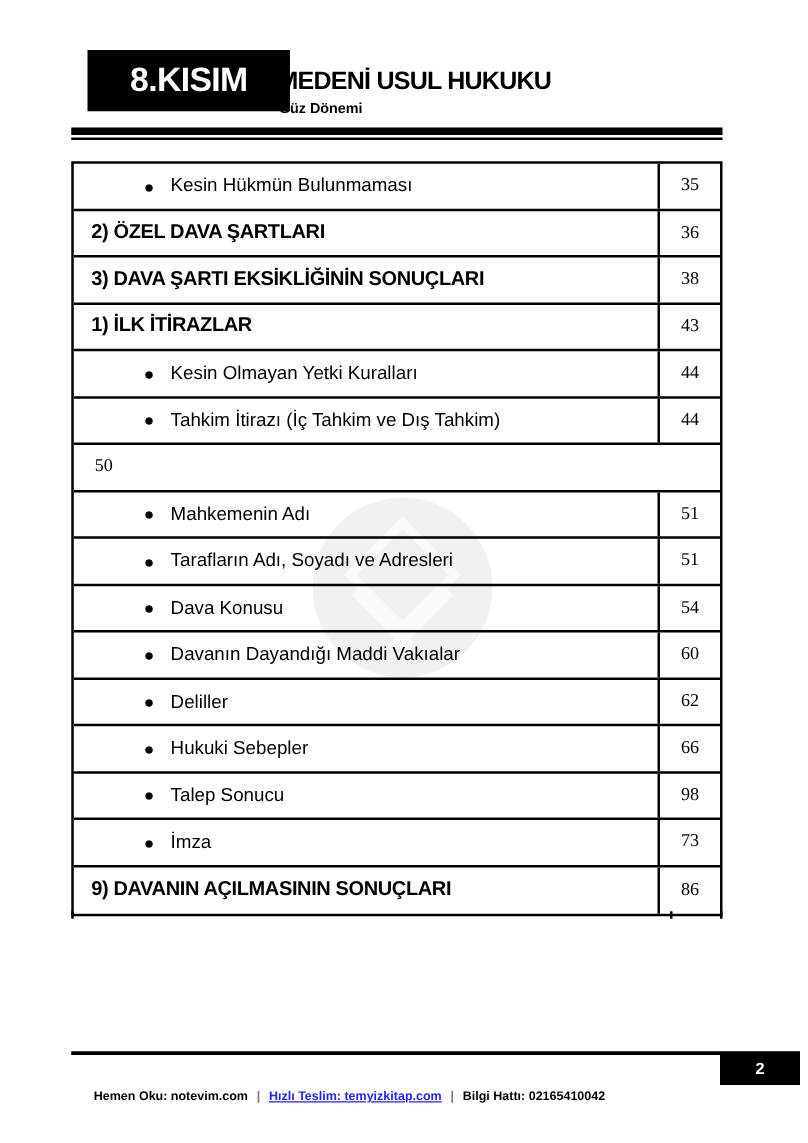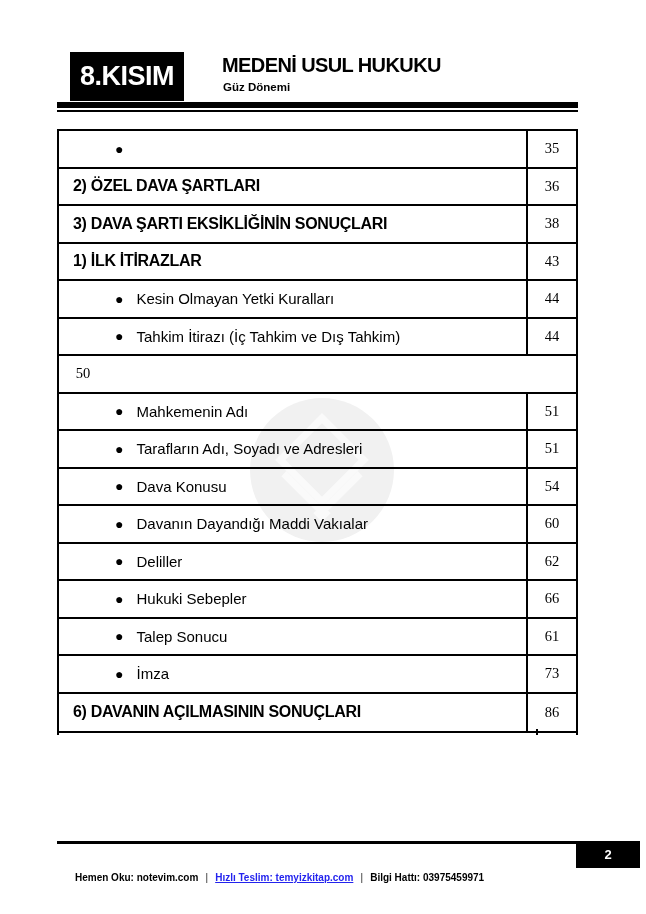--- a/index.html
+++ b/index.html
@@ -3,21 +3,21 @@
 <meta charset="utf-8">
 <style>
   html,body{margin:0;padding:0;background:#ffffff;}
   .page{
     position:relative;width:646px;height:914px;background:#ffffff;overflow:hidden;
     font-family:"Liberation Sans", sans-serif;color:#000;
   }
 
   
   .kisim-box{
-    position:absolute;left:70px;top:52px;width:114px;height:49px;background:#000;
+    position:absolute;left:70px;top:40px;width:162px;height:49px;background:#000;
     display:flex;align-items:center;justify-content:center;
   }
   .kisim-box span{
     color:#fff;font-weight:bold;font-size:27px;letter-spacing:-0.5px;
   }
   .header-title{
     position:absolute;left:222px;top:54px;font-weight:bold;font-size:20px;
     letter-spacing:-0.6px;white-space:nowrap;
   }
   .header-subtitle{
@@ -89,20 +89,21 @@
       <path d="M100 28 L158 86 L100 144 L42 86 Z" fill="none" stroke="#fafafa" stroke-width="10"></path>
       <path d="M47 105 L100 158 L153 105" fill="none" stroke="#fafafa" stroke-width="10"></path>
       <path d="M88 160 L100 172 L112 160 L100 148 Z" fill="#fafafa"></path>
     </svg>
   </div>
 
   <div class="toc" id="toc-table">
     <div class="toc-row bullet">
       <div class="toc-label">
         <span class="bullet-glyph">●</span>
+        <span>Kesin Hükmün Bulunmaması</span>
       </div>
       <div class="toc-page">35</div>
     </div>
 
     <div class="toc-row heading">
       <div class="toc-label">
 
         <span>2) ÖZEL DAVA ŞARTLARI</span>
       </div>
       <div class="toc-page">36</div>
@@ -190,49 +191,49 @@
         <span>Hukuki Sebepler</span>
       </div>
       <div class="toc-page">66</div>
     </div>
 
     <div class="toc-row bullet">
       <div class="toc-label">
         <span class="bullet-glyph">●</span>
         <span>Talep Sonucu</span>
       </div>
-      <div class="toc-page">61</div>
+      <div class="toc-page">98</div>
     </div>
 
     <div class="toc-row bullet">
       <div class="toc-label">
         <span class="bullet-glyph">●</span>
         <span>İmza</span>
       </div>
       <div class="toc-page">73</div>
     </div>
 
     <div class="toc-row heading">
       <div class="toc-label">
 
-        <span>6) DAVANIN AÇILMASININ SONUÇLARI</span>
+        <span>9) DAVANIN AÇILMASININ SONUÇLARI</span>
       </div>
       <div class="toc-page">86</div>
     </div>
   </div>
 
   <div class="stub s-left"></div>
   <div class="stub s-mid"></div>
   <div class="stub s-right"></div>
 
   <div class="footer-rule"></div>
   <div class="footer-pagebox">
     <span>2</span>
   </div>
   <div class="footer-line">
     <span>Hemen Oku: notevim.com</span>
     <span class="footer-sep">|</span>
     <span class="footer-link" style="color: rgb(35, 35, 238);">Hızlı Teslim: temyizkitap.com</span>
     <span class="footer-sep">|</span>
-    <span>Bilgi Hattı: 03975459971</span>
+    <span>Bilgi Hattı: 02165410042</span>
   </div>
 
 </div>
 
 </body></html>

